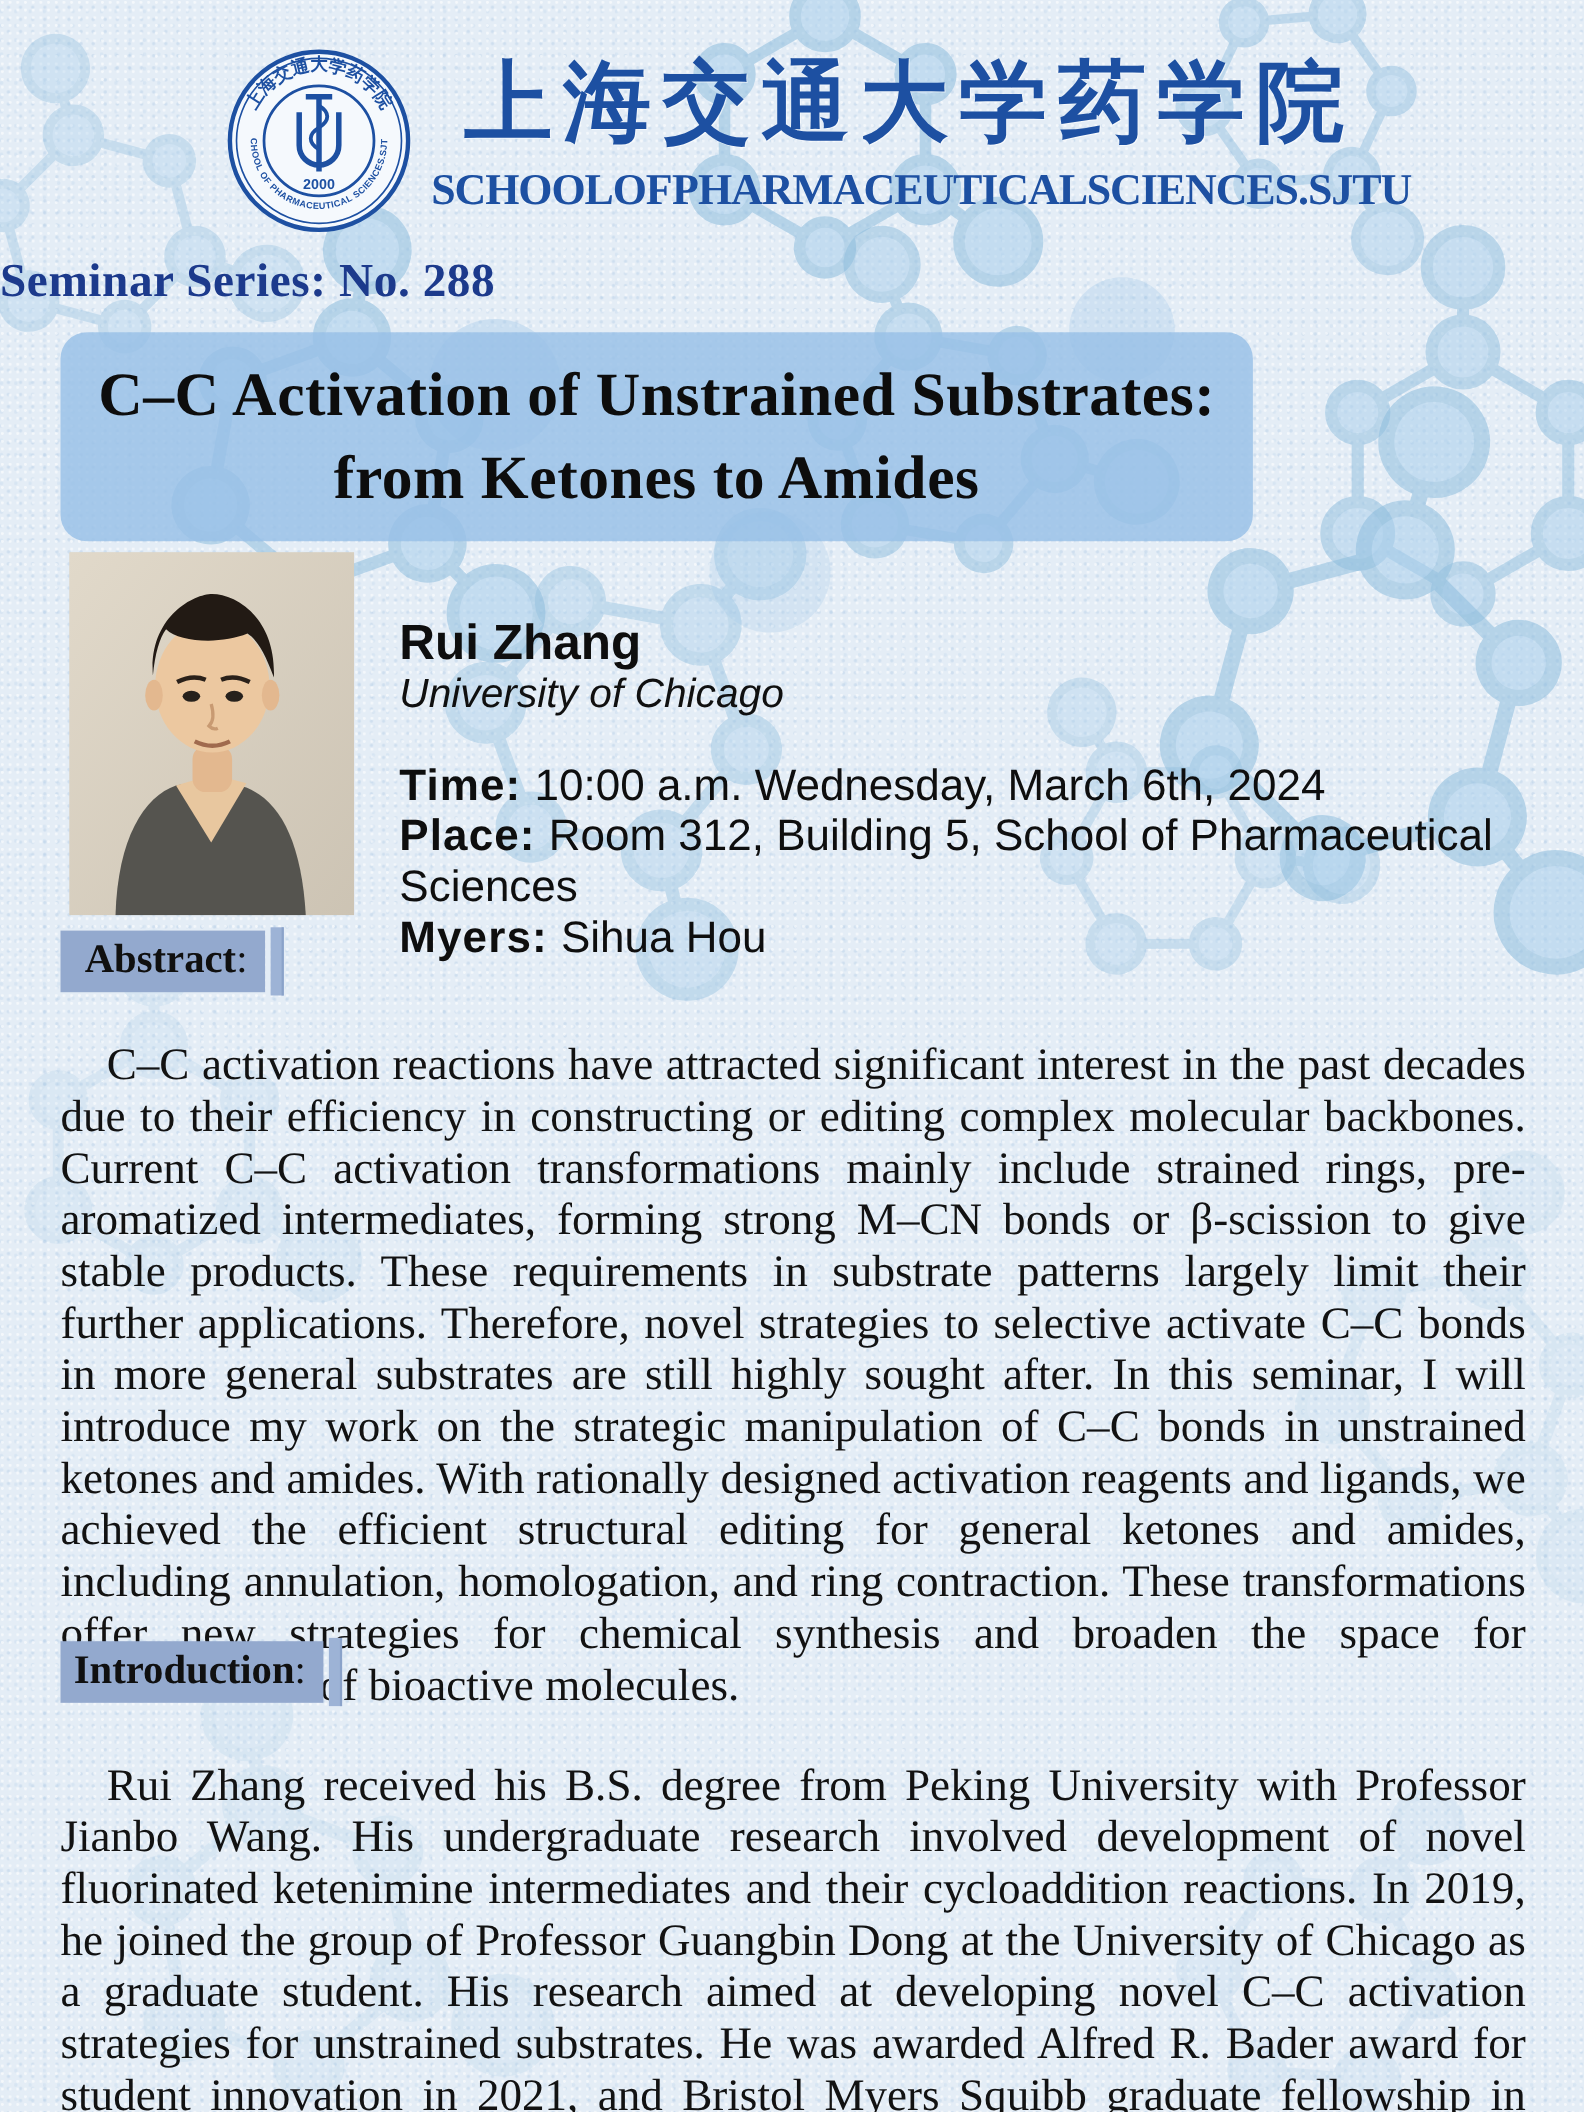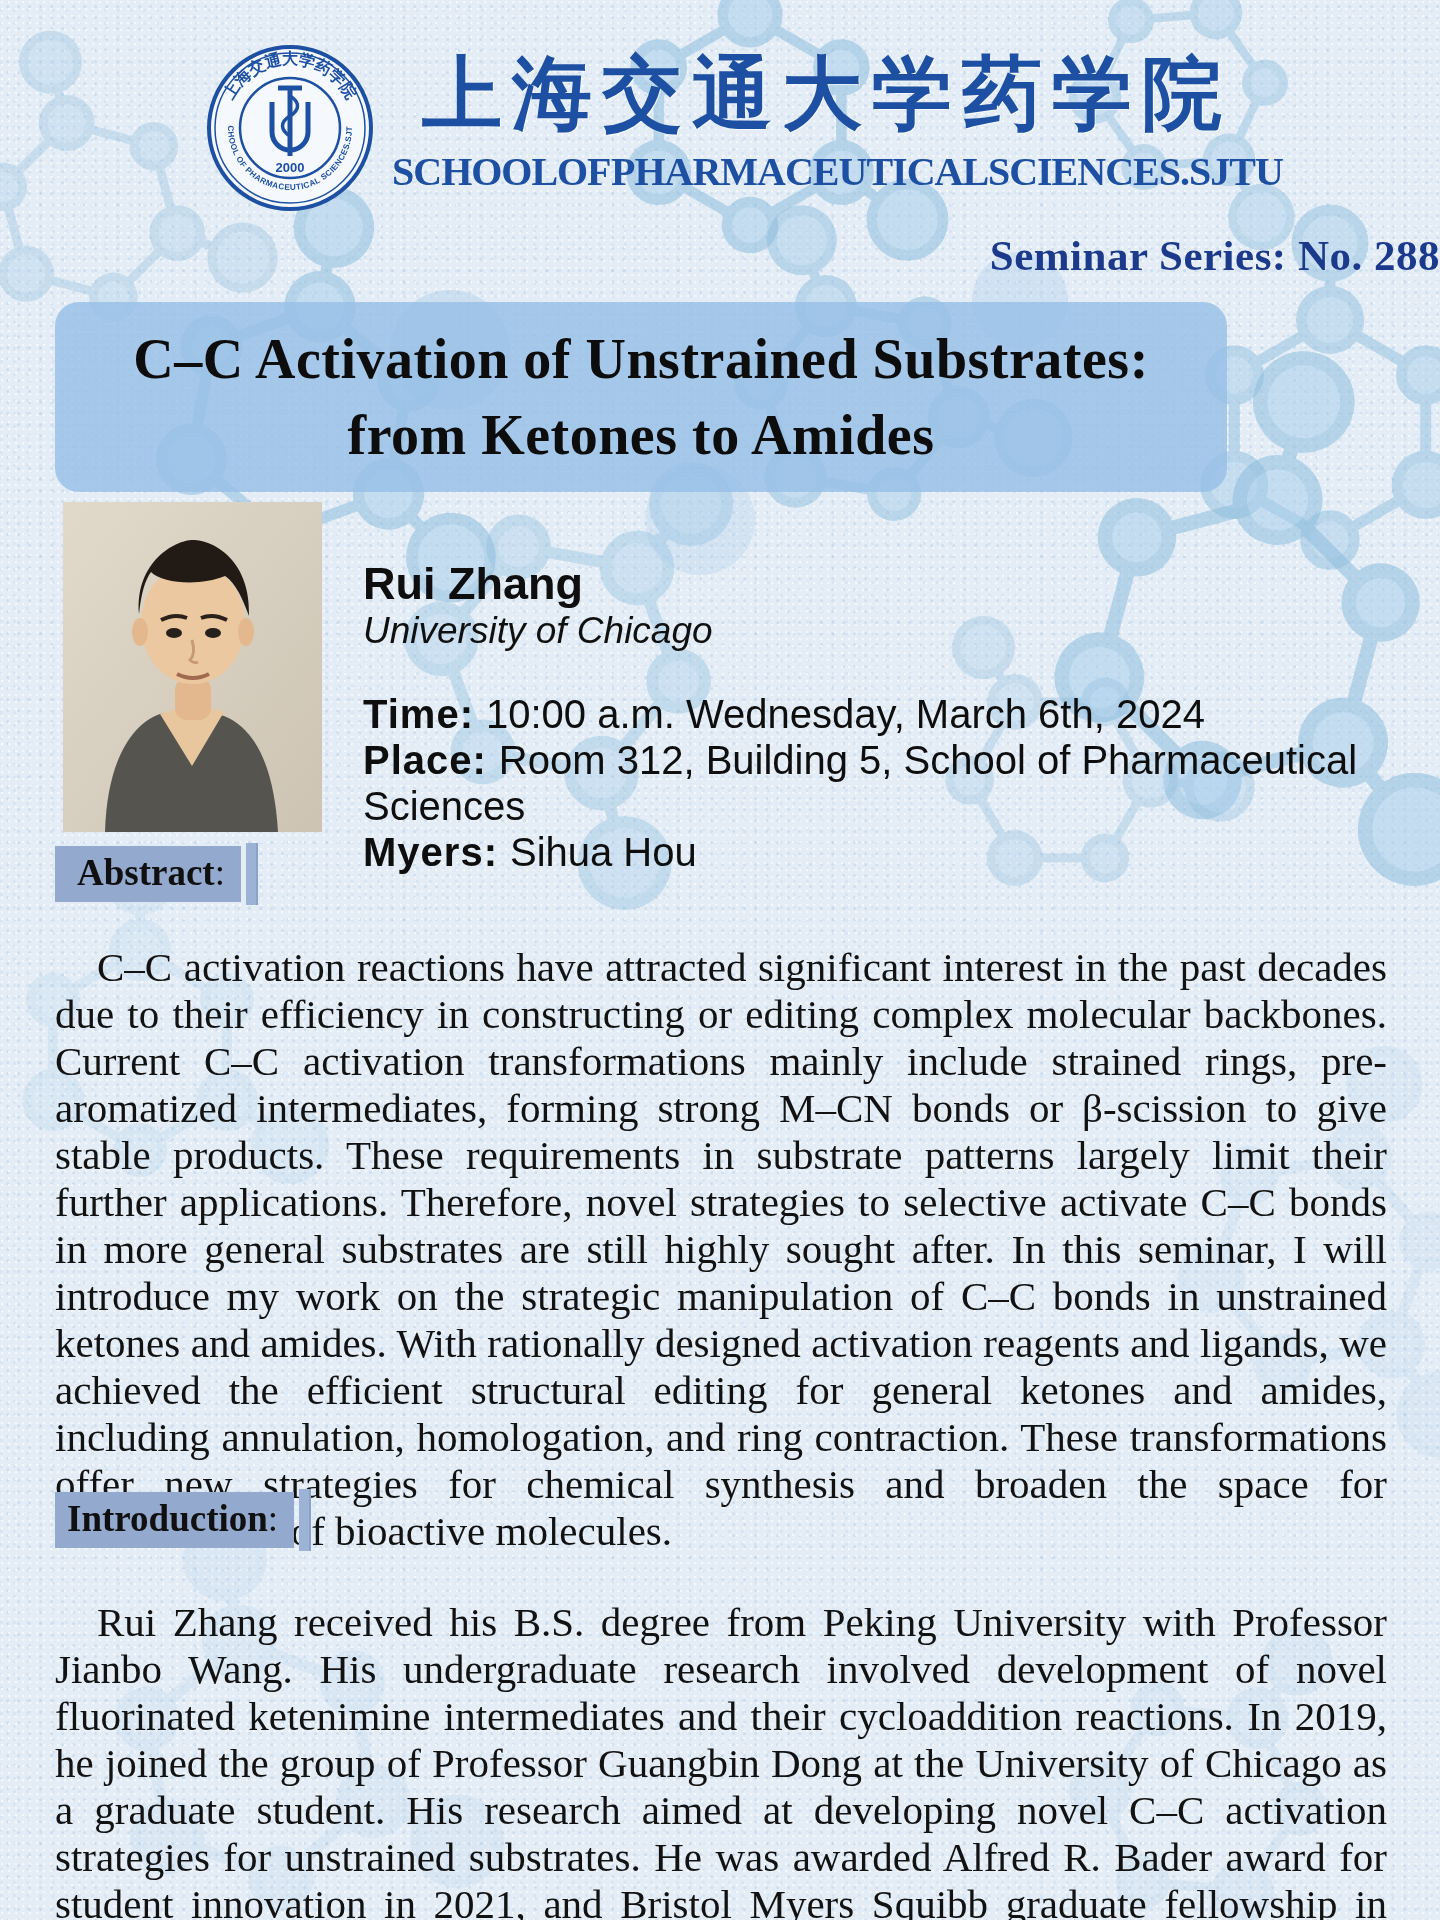--- a/index.html
+++ b/index.html
@@ -23,27 +23,27 @@
   .school-cn{
     font-size:80px;line-height:104px;font-weight:bold;color:#1d50a2;
     letter-spacing:10px;white-space:nowrap;
     text-shadow:1px 1px 0 rgba(255,255,255,.6);
   }
   .school-en{
     font-size:40px;line-height:44px;font-weight:bold;color:#1d50a2;
     letter-spacing:-1px;word-spacing:-7px;white-space:nowrap;margin-top:4px;
   }
   .seminar-series{
-    position:absolute;left:0;right:0;top:231px;text-align:right;
+    position:absolute;left:0;right:0;top:231px;text-align:left;
     font-size:43px;font-weight:bold;color:#1c3a8c;letter-spacing:.5px;
   }
 
   
   .banner{
-    position:absolute;left:55px;top:302px;width:1172px;height:190px;
+    position:absolute;left:55px;top:302px;width:1084px;height:190px;
     background:rgba(151,192,231,.82);border-radius:24px;
     display:flex;flex-direction:column;align-items:center;justify-content:center;
   }
   .banner .t{font-size:56px;line-height:76px;font-weight:bold;color:#0d0d0d;letter-spacing:.5px;}
 
   
   .photo{position:absolute;left:63px;top:502px;width:259px;height:330px;display:block;}
   .speaker-name{
     position:absolute;left:363px;top:558px;
     font-family:"Liberation Sans","DejaVu Sans",sans-serif;

